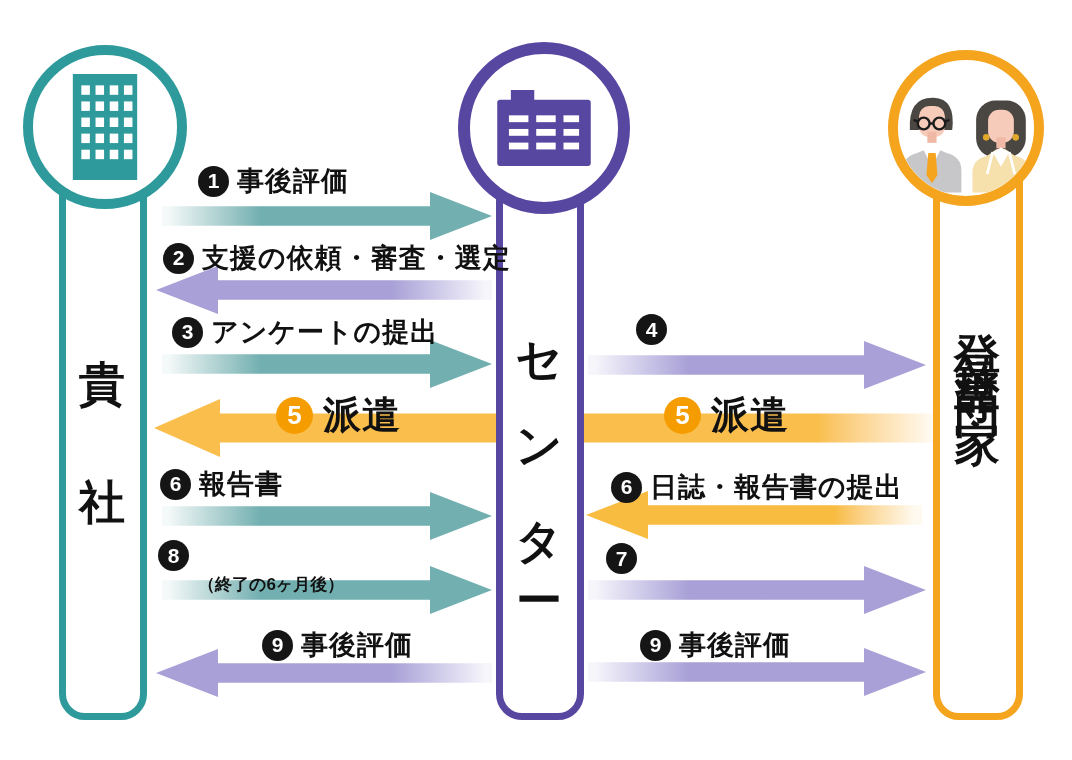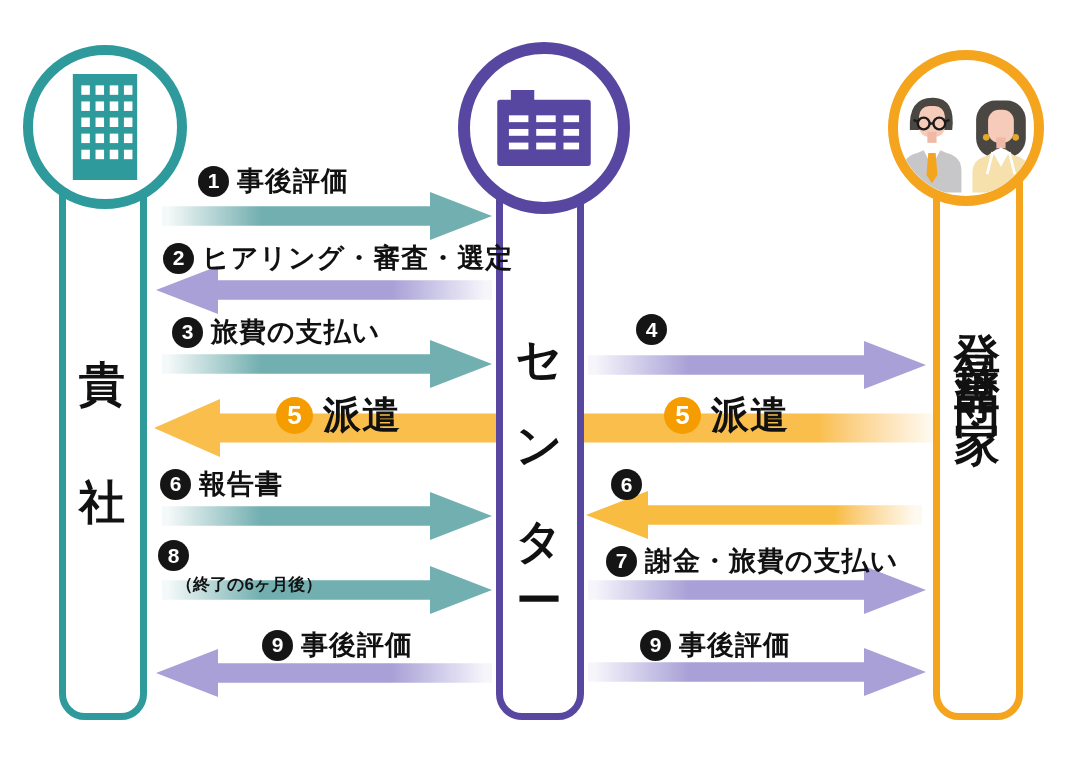--- a/index.html
+++ b/index.html
@@ -40,21 +40,21 @@
   
   .flabel{position:absolute;display:flex;align-items:center;gap:8px;z-index:3;
           font-size:27px;font-weight:700;color:var(--ink);white-space:nowrap;letter-spacing:1px;}
   .badge{flex:0 0 auto;width:31px;height:31px;border-radius:50%;background:var(--badgeBlack);color:#fff;
          display:flex;align-items:center;justify-content:center;font-size:21px;font-weight:700;letter-spacing:0;}
   .flabel.dispatch{font-size:38px;gap:10px;}
   .flabel.dispatch .badge{width:37px;height:37px;font-size:26px;background:var(--badgeOrange);}
   .flabel .sub{font-size:17px;letter-spacing:0;}
   .flabel.stacked{flex-direction:column;align-items:flex-start;gap:2px;}
   .flabel.stacked .row{display:flex;align-items:center;gap:8px;}
-  .flabel.stacked .sub{margin-left:18px;}
+  .flabel.stacked .sub{margin-left:40px;}
 </style>
 </head>
 <body>
 
 <div class="stage">
 
   <div class="arr right teal" style="left:162px;top:192px;width:330px;"></div>
   <div class="arr left lav" style="left:156px;top:266px;width:336px;"></div>
   <div class="arr right teal" style="left:162px;top:340px;width:330px;"></div>
   <div class="arr right lav" style="left:588px;top:341px;width:338px;"></div>
@@ -154,26 +154,26 @@
     </span>
   </div>
 
   <div class="flabel" style="left:198px;top:163px;">
     <span class="badge">1</span>
     <span>事後評価</span>
   </div>
 
   <div class="flabel" style="left:163px;top:240px;">
     <span class="badge">2</span>
-    <span>ヒアリング・審査・選定</span>
+    <span>支援の依頼・審査・選定</span>
   </div>
 
   <div class="flabel" style="left:172px;top:314px;">
     <span class="badge">3</span>
-    <span>旅費の支払い</span>
+    <span>アンケートの提出</span>
   </div>
 
   <div class="flabel" style="left:636px;top:314px;">
     <span class="badge">4</span>
   </div>
 
   <div class="flabel dispatch" style="left:276px;top:390px;">
     <span class="badge">5</span>
     <span>派遣</span>
   </div>
@@ -183,25 +183,25 @@
     <span>派遣</span>
   </div>
 
   <div class="flabel" style="left:160px;top:466px;">
     <span class="badge">6</span>
     <span>報告書</span>
   </div>
 
   <div class="flabel" style="left:611px;top:469px;">
     <span class="badge">6</span>
+    <span>日誌・報告書の提出</span>
   </div>
 
   <div class="flabel" style="left:606px;top:543px;">
     <span class="badge">7</span>
-    <span>謝金・旅費の支払い</span>
   </div>
 
   <div class="flabel stacked" style="left:158px;top:540px;">
     <span class="row">
       <span class="badge">8</span>
     </span>
     <span class="sub">（終了の6ヶ月後）</span>
   </div>
 
   <div class="flabel" style="left:262px;top:627px;">

